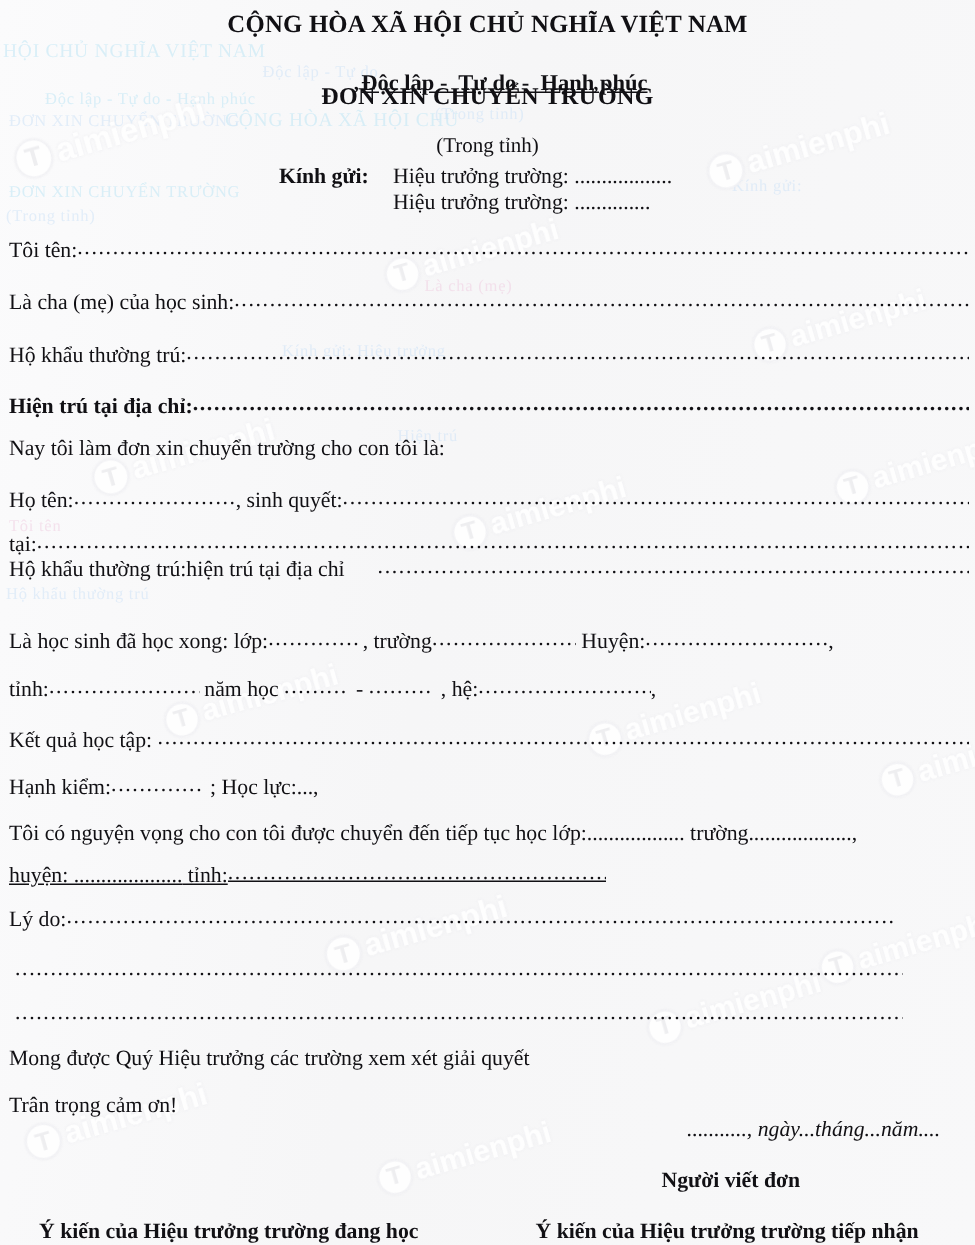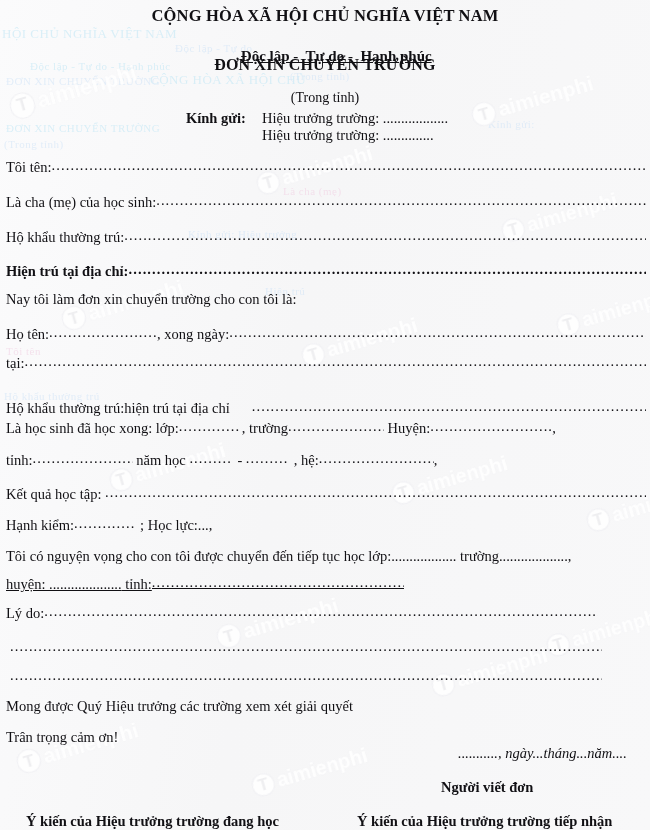--- a/index.html
+++ b/index.html
@@ -300,30 +300,30 @@
     <div class="row" style="top:263px; right:4px;font-weight:bold;">
       <span class="lbl">Hiện trú tại địa chỉ:</span>
       <span class="dots">...........................................................................................................................................................</span>
     </div>
 
     <div class="line" style="left:6px; top:291px;">Nay tôi làm đơn xin chuyển trường cho con tôi là:</div>
 
     <div class="row" style="top:326px; right:4px;">
       <span class="lbl">Họ tên:</span>
       <span class="dots fixed" style="width:108px;">..............................................</span>
-      <span class="lbl">, xong ngày:</span>
+      <span class="lbl">, sinh quyết:</span>
       <span class="dots">...........................................................................................................................................................</span>
     </div>
 
     <div class="row" style="top:355px; right:4px;">
       <span class="lbl">tại:</span>
       <span class="dots">...........................................................................................................................................................</span>
     </div>
 
-    <div class="row" style="top:400px; right:4px;gap:22px;">
+    <div class="row" style="top:372px; right:4px;gap:22px;">
       <span class="lbl">Hộ khẩu thường trú:hiện trú tại địa chỉ</span>
       <span class="dots">...........................................................................................................................................................</span>
     </div>
 
     <div class="row" style="top:420px;">
       <span class="lbl">Là học sinh đã học xong: lớp:</span>
       <span class="dots fixed" style="width:63px;">.............</span>
       <span class="lbl">, trường</span>
       <span class="dots fixed" style="width:96px;">..............................................</span>
       <span class="lbl"> Huyện:</span>

